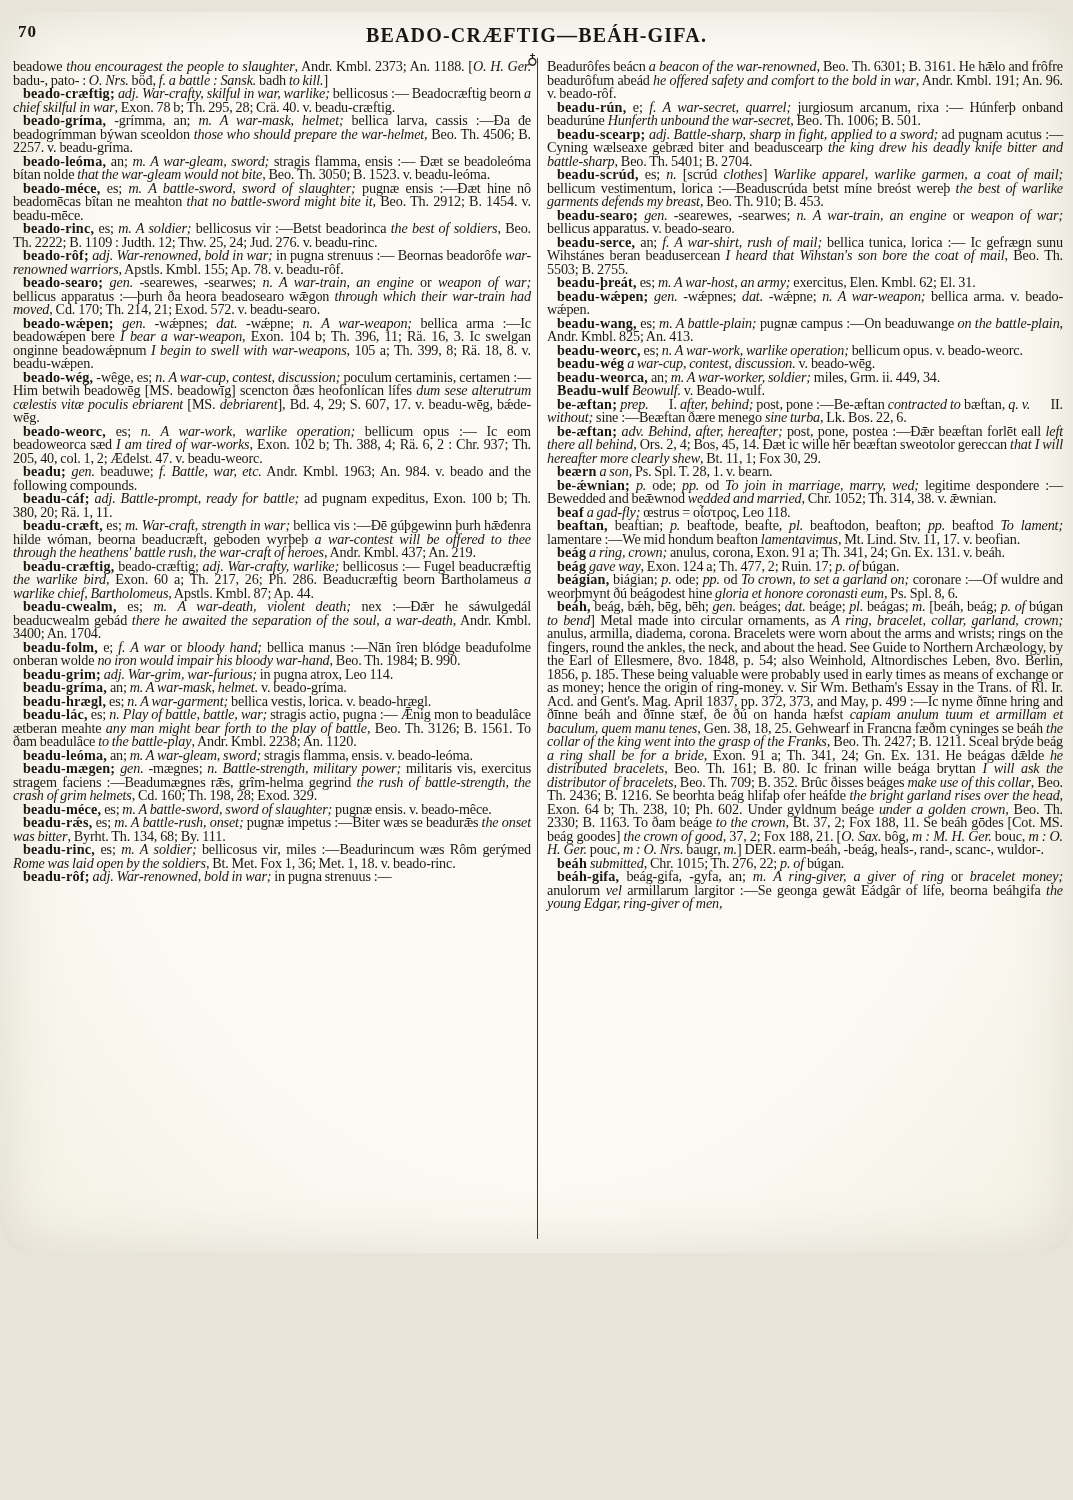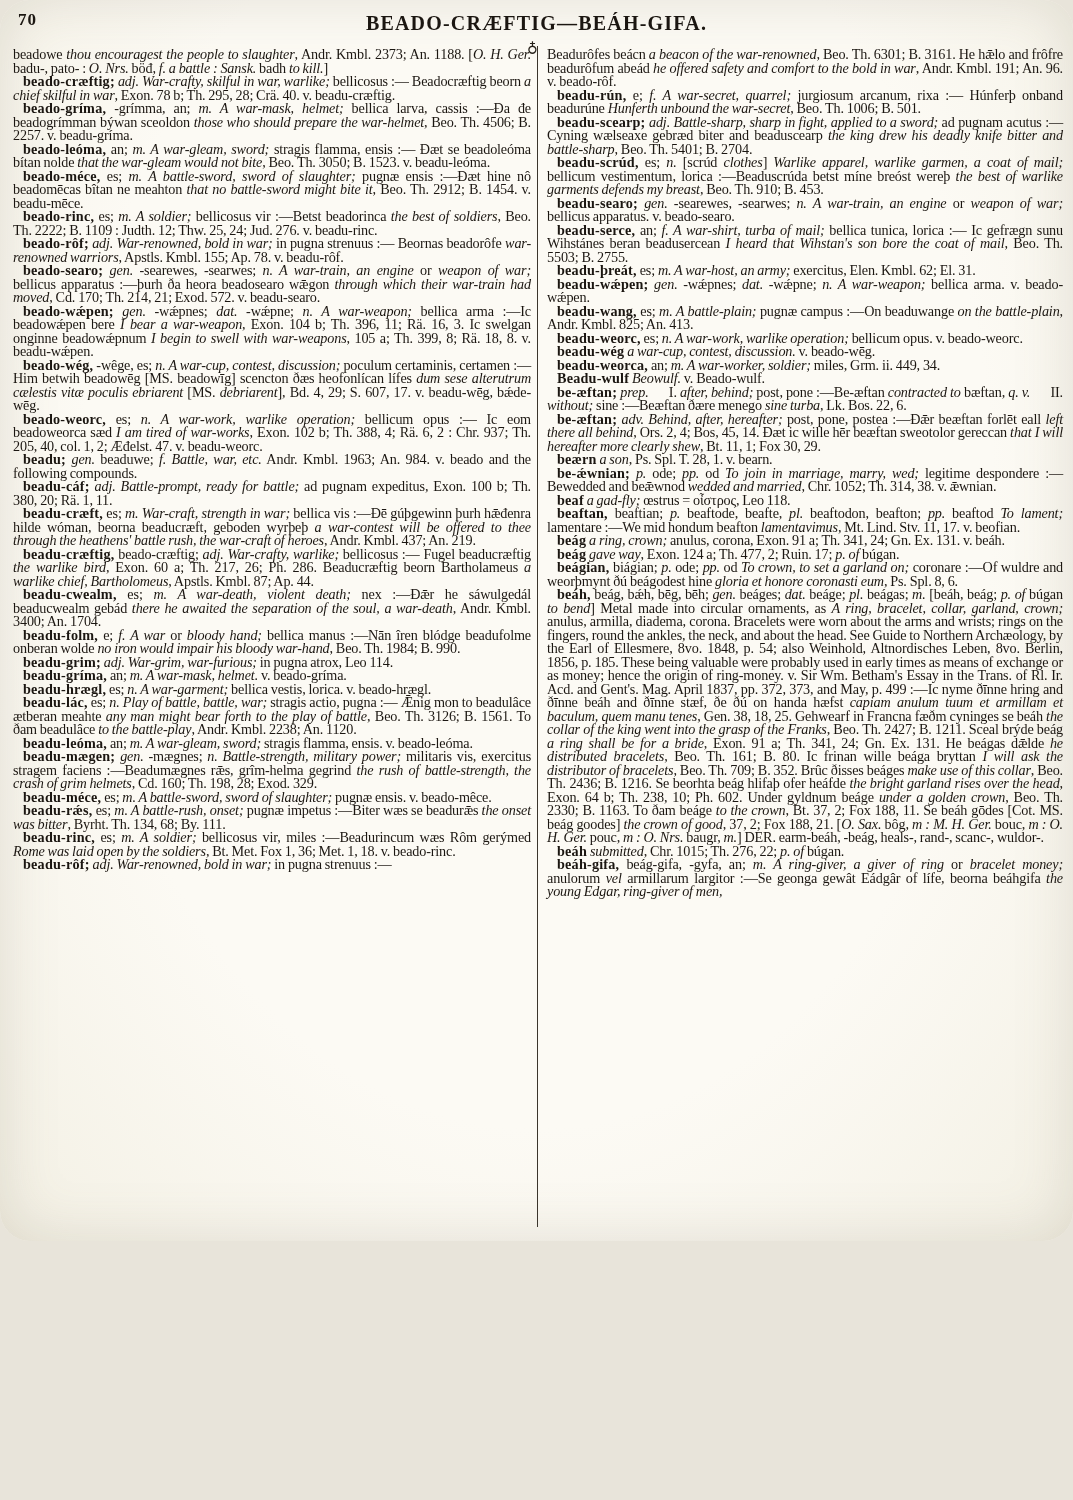--- a/index.html
+++ b/index.html
@@ -1,19 +1,19 @@
 <!DOCTYPE html>
 <html><head>
 <meta charset="utf-8">
 <style>
   html,body{margin:0;padding:0;background:#e8e4da;}
   .page{
     position:relative;
     width:1073px;height:1241px;
-    margin:0 auto;
+    margin:12px auto;
     background:#fbf9f1;
     background-image:radial-gradient(ellipse at 50% 40%, #fcfaf4 60%, #f3f0e4 100%);
     box-shadow:inset 0 0 60px rgba(120,110,90,0.18);
     overflow:hidden;
     font-family:"Liberation Serif","DejaVu Serif",serif;
     color:#1b1611;
     border-radius:30px;
   }
   .page-number{
     position:absolute;left:18px;top:10px;
@@ -135,21 +135,21 @@
         <p class="entry cont"><b class="head"></b><span class="body">Beadurôfes beácn <i>a beacon of the war-renowned</i>, Beo. Th. 6301; B. 3161. He hǣlo and frôfre beadurôfum abeád <i>he offered safety and comfort to the bold in war</i>, Andr. Kmbl. 191; An. 96. v. beado-rôf.</span></p>
 
         <p class="entry"><b class="head">beadu-rún,</b><span class="body"> e; <i>f. A war-secret, quarrel;</i> jurgiosum arcanum, rixa :— Húnferþ onband beadurúne <i>Hunferth unbound the war-secret</i>, Beo. Th. 1006; B. 501.</span></p>
 
         <p class="entry"><b class="head">beadu-scearp;</b><span class="body"> <i>adj. Battle-sharp, sharp in fight, applied to a sword;</i> ad pugnam acutus :—Cyning wælseaxe gebræd biter and beaduscearp <i>the king drew his deadly knife bitter and battle-sharp</i>, Beo. Th. 5401; B. 2704.</span></p>
 
         <p class="entry"><b class="head">beadu-scrúd,</b><span class="body"> es; <i>n.</i> [scrúd <i>clothes</i>] <i>Warlike apparel, warlike garmen, a coat of mail;</i> bellicum vestimentum, lorica :—Beaduscrúda betst míne breóst wereþ <i>the best of warlike garments defends my breast</i>, Beo. Th. 910; B. 453.</span></p>
 
         <p class="entry"><b class="head">beadu-searo;</b><span class="body"> <i>gen.</i> -searewes, -searwes; <i>n. A war-train, an engine</i> or <i>weapon of war;</i> bellicus apparatus. v. beado-searo.</span></p>
 
-        <p class="entry"><b class="head">beadu-serce,</b><span class="body"> an; <i>f. A war-shirt, turba of mail;</i> bellica tunica, lorica :— Ic gefrægn sunu Wihstánes beran beadusercean <i>I heard that Wihstan's son bore the coat of mail</i>, Beo. Th. 5503; B. 2755.</span></p>
+        <p class="entry"><b class="head">beadu-serce,</b><span class="body"> an; <i>f. A war-shirt, rush of mail;</i> bellica tunica, lorica :— Ic gefrægn sunu Wihstánes beran beadusercean <i>I heard that Wihstan's son bore the coat of mail</i>, Beo. Th. 5503; B. 2755.</span></p>
 
         <p class="entry"><b class="head">beadu-þreát,</b><span class="body"> es; <i>m. A war-host, an army;</i> exercitus, Elen. Kmbl. 62; El. 31.</span></p>
 
         <p class="entry"><b class="head">beadu-wǽpen;</b><span class="body"> <i>gen.</i> -wǽpnes; <i>dat.</i> -wǽpne; <i>n. A war-weapon;</i> bellica arma. v. beado-wǽpen.</span></p>
 
         <p class="entry"><b class="head">beadu-wang,</b><span class="body"> es; <i>m. A battle-plain;</i> pugnæ campus :—On beaduwange <i>on the battle-plain</i>, Andr. Kmbl. 825; An. 413.</span></p>
 
         <p class="entry"><b class="head">beadu-weorc,</b><span class="body"> es; <i>n. A war-work, warlike operation;</i> bellicum opus. v. beado-weorc.</span></p>
 
         <p class="entry"><b class="head">beadu-wég</b><span class="body"> <i>a war-cup, contest, discussion.</i> v. beado-wēg.</span></p>

